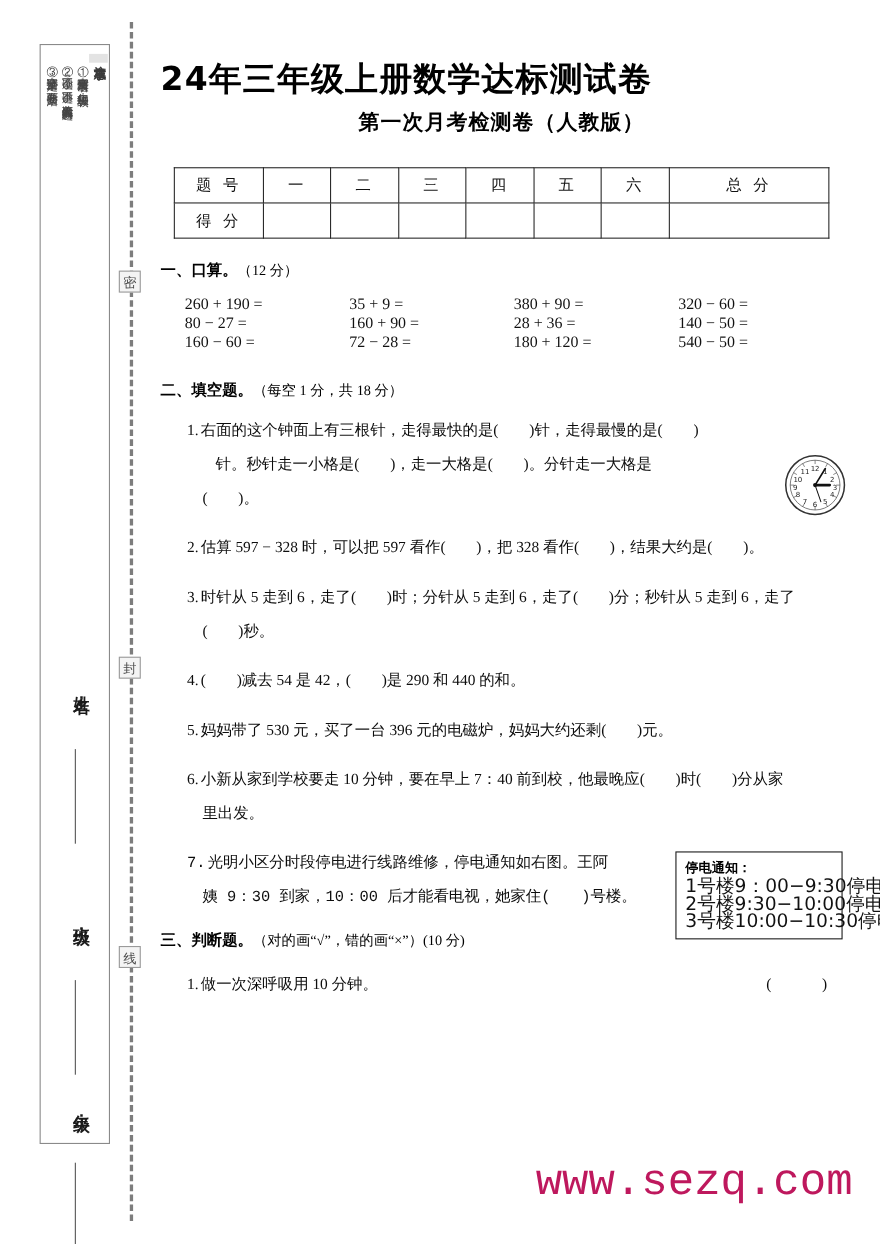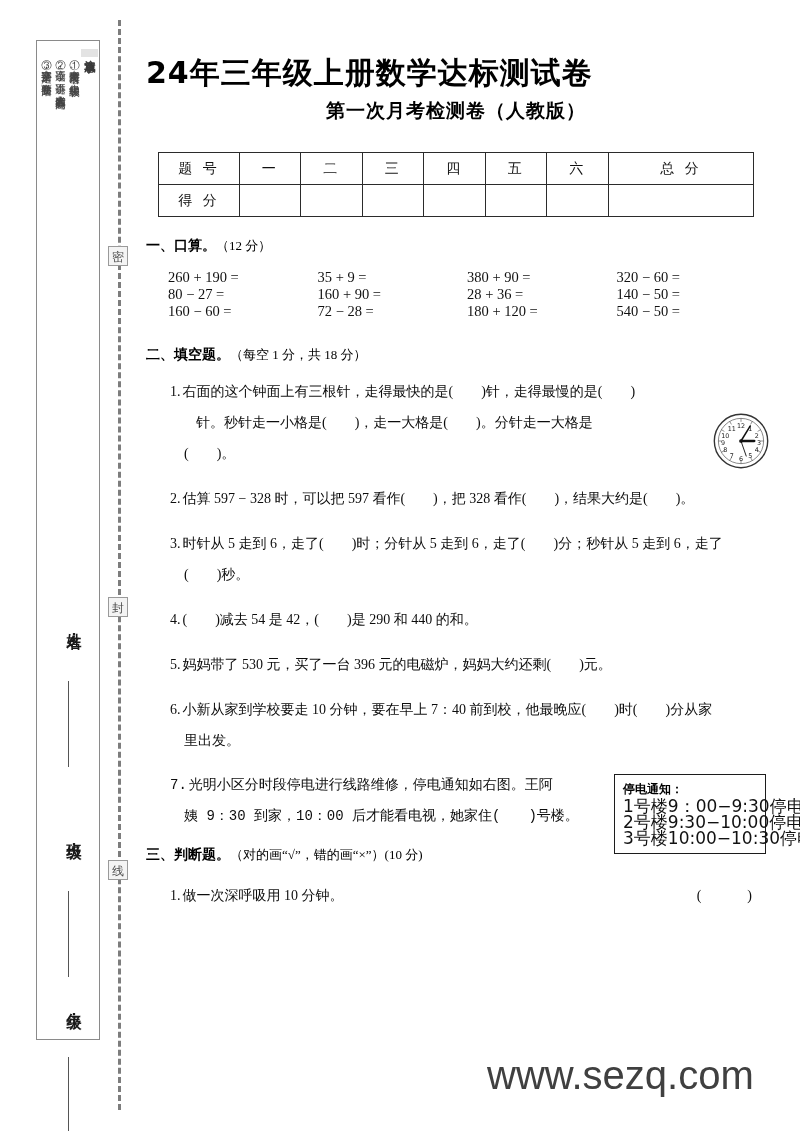--- a/index.html
+++ b/index.html
@@ -242,24 +242,24 @@
     top: 0;
     font-size: 14px;
     letter-spacing: 6px;
   }
 
   
   #watermark {
     position: absolute;
     left: 487px;
     top: 1053px;
-    font-family: Liberation Sans, sans-serif;
+    font-family: Liberation Mono, monospace;
     font-size: 40px;
     letter-spacing: 0px;
-    color: #404040;
+    color: #be185d;
     user-select: none;
   }
 </style>
 </head>
 <body>
 
 <div id="sidebar">
 
   <div id="notes-block">
     <div id="notes-title">注意事项</div>

